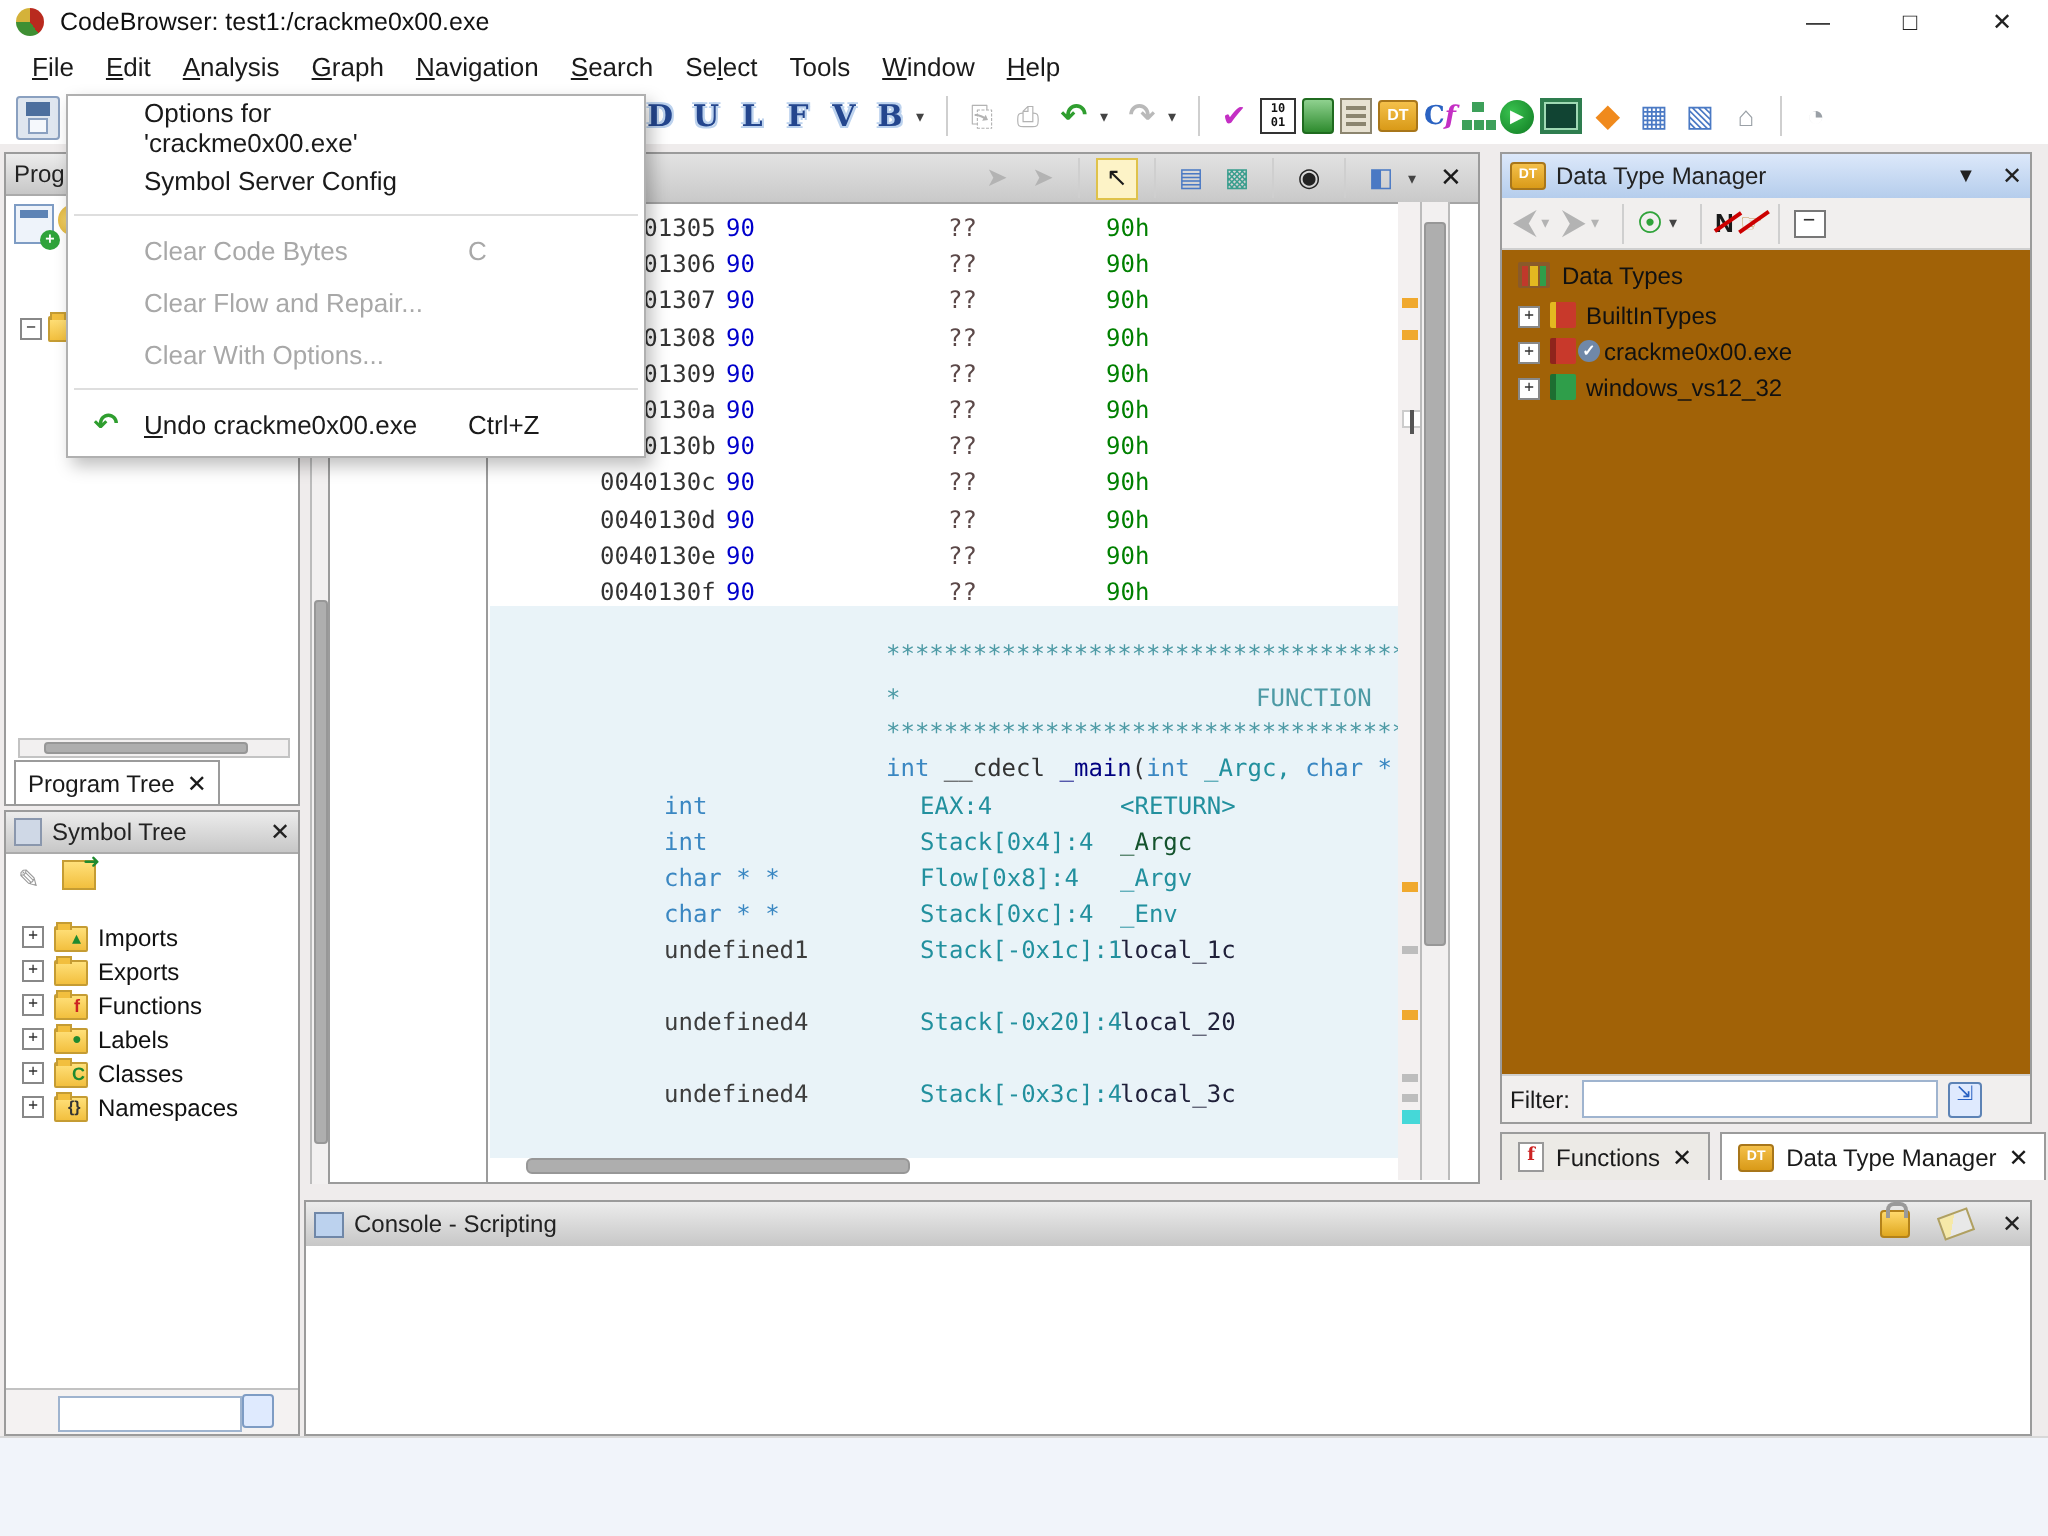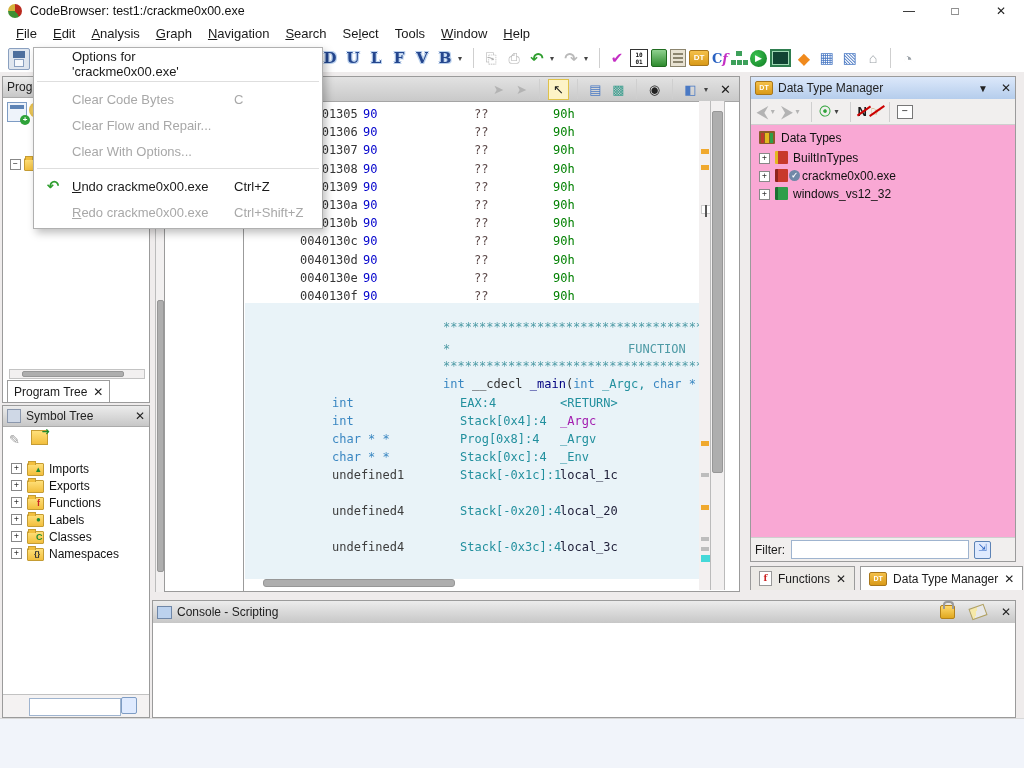--- a/index.html
+++ b/index.html
@@ -342,25 +342,25 @@
           <span class="mono" style="position: absolute; left: 487.67px; top: 2px; color: rgb(58, 135, 194);">char * *</span>
         </div>
         <div style="position: absolute; left: 0px; top: 317px; height: 18px; width: 560px;">
           <span class="mono" style="position: absolute; left: 167px; top: 2px; color: rgb(58, 135, 194);">int</span>
           <span class="mono" style="position: absolute; left: 295px; top: 2px; color: rgb(34, 144, 158);">EAX:4</span>
           <span class="mono" style="position: absolute; left: 395px; top: 2px; color: rgb(34, 144, 158);">&lt;RETURN&gt;</span>
         </div>
         <div style="position: absolute; left: 0px; top: 335px; height: 18px; width: 560px;">
           <span class="mono" style="position: absolute; left: 167px; top: 2px; color: rgb(58, 135, 194);">int</span>
           <span class="mono" style="position: absolute; left: 295px; top: 2px; color: rgb(34, 144, 158);">Stack[0x4]:4</span>
-          <span class="mono" style="position: absolute; left: 395px; top: 2px; color: #a21caf;">_Argc</span>
+          <span class="mono" style="position: absolute; left: 395px; top: 2px; color: #14532d;">_Argc</span>
         </div>
         <div style="position: absolute; left: 0px; top: 353px; height: 18px; width: 560px;">
           <span class="mono" style="position: absolute; left: 167px; top: 2px; color: rgb(58, 135, 194);">char * *</span>
-          <span class="mono" style="position: absolute; left: 295px; top: 2px; color: rgb(34, 144, 158);">Prog[0x8]:4</span>
+          <span class="mono" style="position: absolute; left: 295px; top: 2px; color: rgb(34, 144, 158);">Flow[0x8]:4</span>
           <span class="mono" style="position: absolute; left: 395px; top: 2px; color: rgb(34, 144, 158);">_Argv</span>
         </div>
         <div style="position: absolute; left: 0px; top: 371px; height: 18px; width: 560px;">
           <span class="mono" style="position: absolute; left: 167px; top: 2px; color: rgb(58, 135, 194);">char * *</span>
           <span class="mono" style="position: absolute; left: 295px; top: 2px; color: rgb(34, 144, 158);">Stack[0xc]:4</span>
           <span class="mono" style="position: absolute; left: 395px; top: 2px; color: rgb(34, 144, 158);">_Env</span>
         </div>
         <div style="position: absolute; left: 0px; top: 389px; height: 18px; width: 560px;">
           <span class="mono" style="position: absolute; left: 167px; top: 2px; color: rgb(61, 61, 61);">undefined1</span>
           <span class="mono" style="position: absolute; left: 295px; top: 2px; color: rgb(34, 144, 158);">Stack[-0x1c]:1</span>
@@ -414,21 +414,21 @@
         <span class="caret gray">▾</span>
       <div class="tb-sep"></div>
       <span style="color:#2fa33a;font-size:13px;">⦿</span>
         <span class="caret">▾</span>
       <div class="tb-sep"></div>
       <span style="position:relative;font-weight:bold;font-size:13px;">N<i style="position:absolute;left:-2px;top:6px;width:16px;height:2px;background:#c00;transform:rotate(-35deg);"></i></span>
       <span style="position:relative;font-size:13px;color:#c89a5a;">☞<i style="position:absolute;left:-2px;top:6px;width:18px;height:2px;background:#c00;transform:rotate(-35deg);"></i></span>
       <div class="tb-sep"></div>
       <span style="width:14px;height:12px;border:1px solid #777;background:#fff;font:10px/10px monospace;text-align:center;color:#333;">−</span>
     </div>
-    <div id="dtmtree" style="position:absolute;left:0;top:48px;right:0;bottom:24px;background:#f9a8d4;">
+    <div id="dtmtree" style="position:absolute;left:0;top:48px;right:0;bottom:24px;background:#a16207;">
         <div style="position: absolute; left: 0px; top: 4px; height: 18px; width: 100%;">
           <div style="position: absolute; left: 8px; top: 2px; width: 16px; height: 13px; background: rgb(138, 90, 42); border-radius: 1px; display: flex; gap: 1px; padding: 2px 2px 1px; box-sizing: border-box;">
             <i style="flex: 1 1 0%; background: rgb(192, 57, 43);"></i>
             <i style="flex: 1 1 0%; background: rgb(227, 184, 32);"></i>
             <i style="flex: 1 1 0%; background: rgb(47, 158, 74);"></i>
           </div>
           <span class="tree-label" style="left: 30px; top: 2px;">Data Types</span>
         </div>
         <div style="position: absolute; left: 0px; top: 24px; height: 18px; width: 100%;">
           <div class="exp" style="left: 8px; top: 4px;">+</div>
@@ -479,20 +479,25 @@
     </div>
     <div style="position:absolute;left:0;top:22px;right:0;bottom:0;background:#fff;"></div>
   </div>
 
   <div class="menu" id="editmenu">
       <div class="mi">
         <span class="ic"></span>
         <span class="lbl">Options for 'crackme0x00.exe'</span>
         <span class="sc"></span>
       </div>
+      <div class="mi">
+        <span class="ic"></span>
+        <span class="lbl">Symbol Server Config</span>
+        <span class="sc"></span>
+      </div>
       <div class="msep"></div>
       <div class="mi disabled">
         <span class="ic"></span>
         <span class="lbl">Clear Code Bytes</span>
         <span class="sc">C</span>
       </div>
       <div class="mi disabled">
         <span class="ic"></span>
         <span class="lbl">Clear Flow and Repair...</span>
         <span class="sc"></span>
@@ -501,25 +506,20 @@
         <span class="ic"></span>
         <span class="lbl">Clear With Options...</span>
         <span class="sc"></span>
       </div>
       <div class="msep"></div>
       <div class="mi">
         <span class="ic" style="color: rgb(47, 158, 47); font-weight: bold;">↶</span>
         <span class="lbl"><u>U</u>ndo crackme0x00.exe</span>
         <span class="sc">Ctrl+Z</span>
       </div>
-      <div class="mi disabled">
-        <span class="ic"></span>
-        <span class="lbl"><u>R</u>edo crackme0x00.exe</span>
-        <span class="sc">Ctrl+Shift+Z</span>
-      </div>
     </div>
 
   <div class="taskbar">
     
     
     
     
     
     
     

